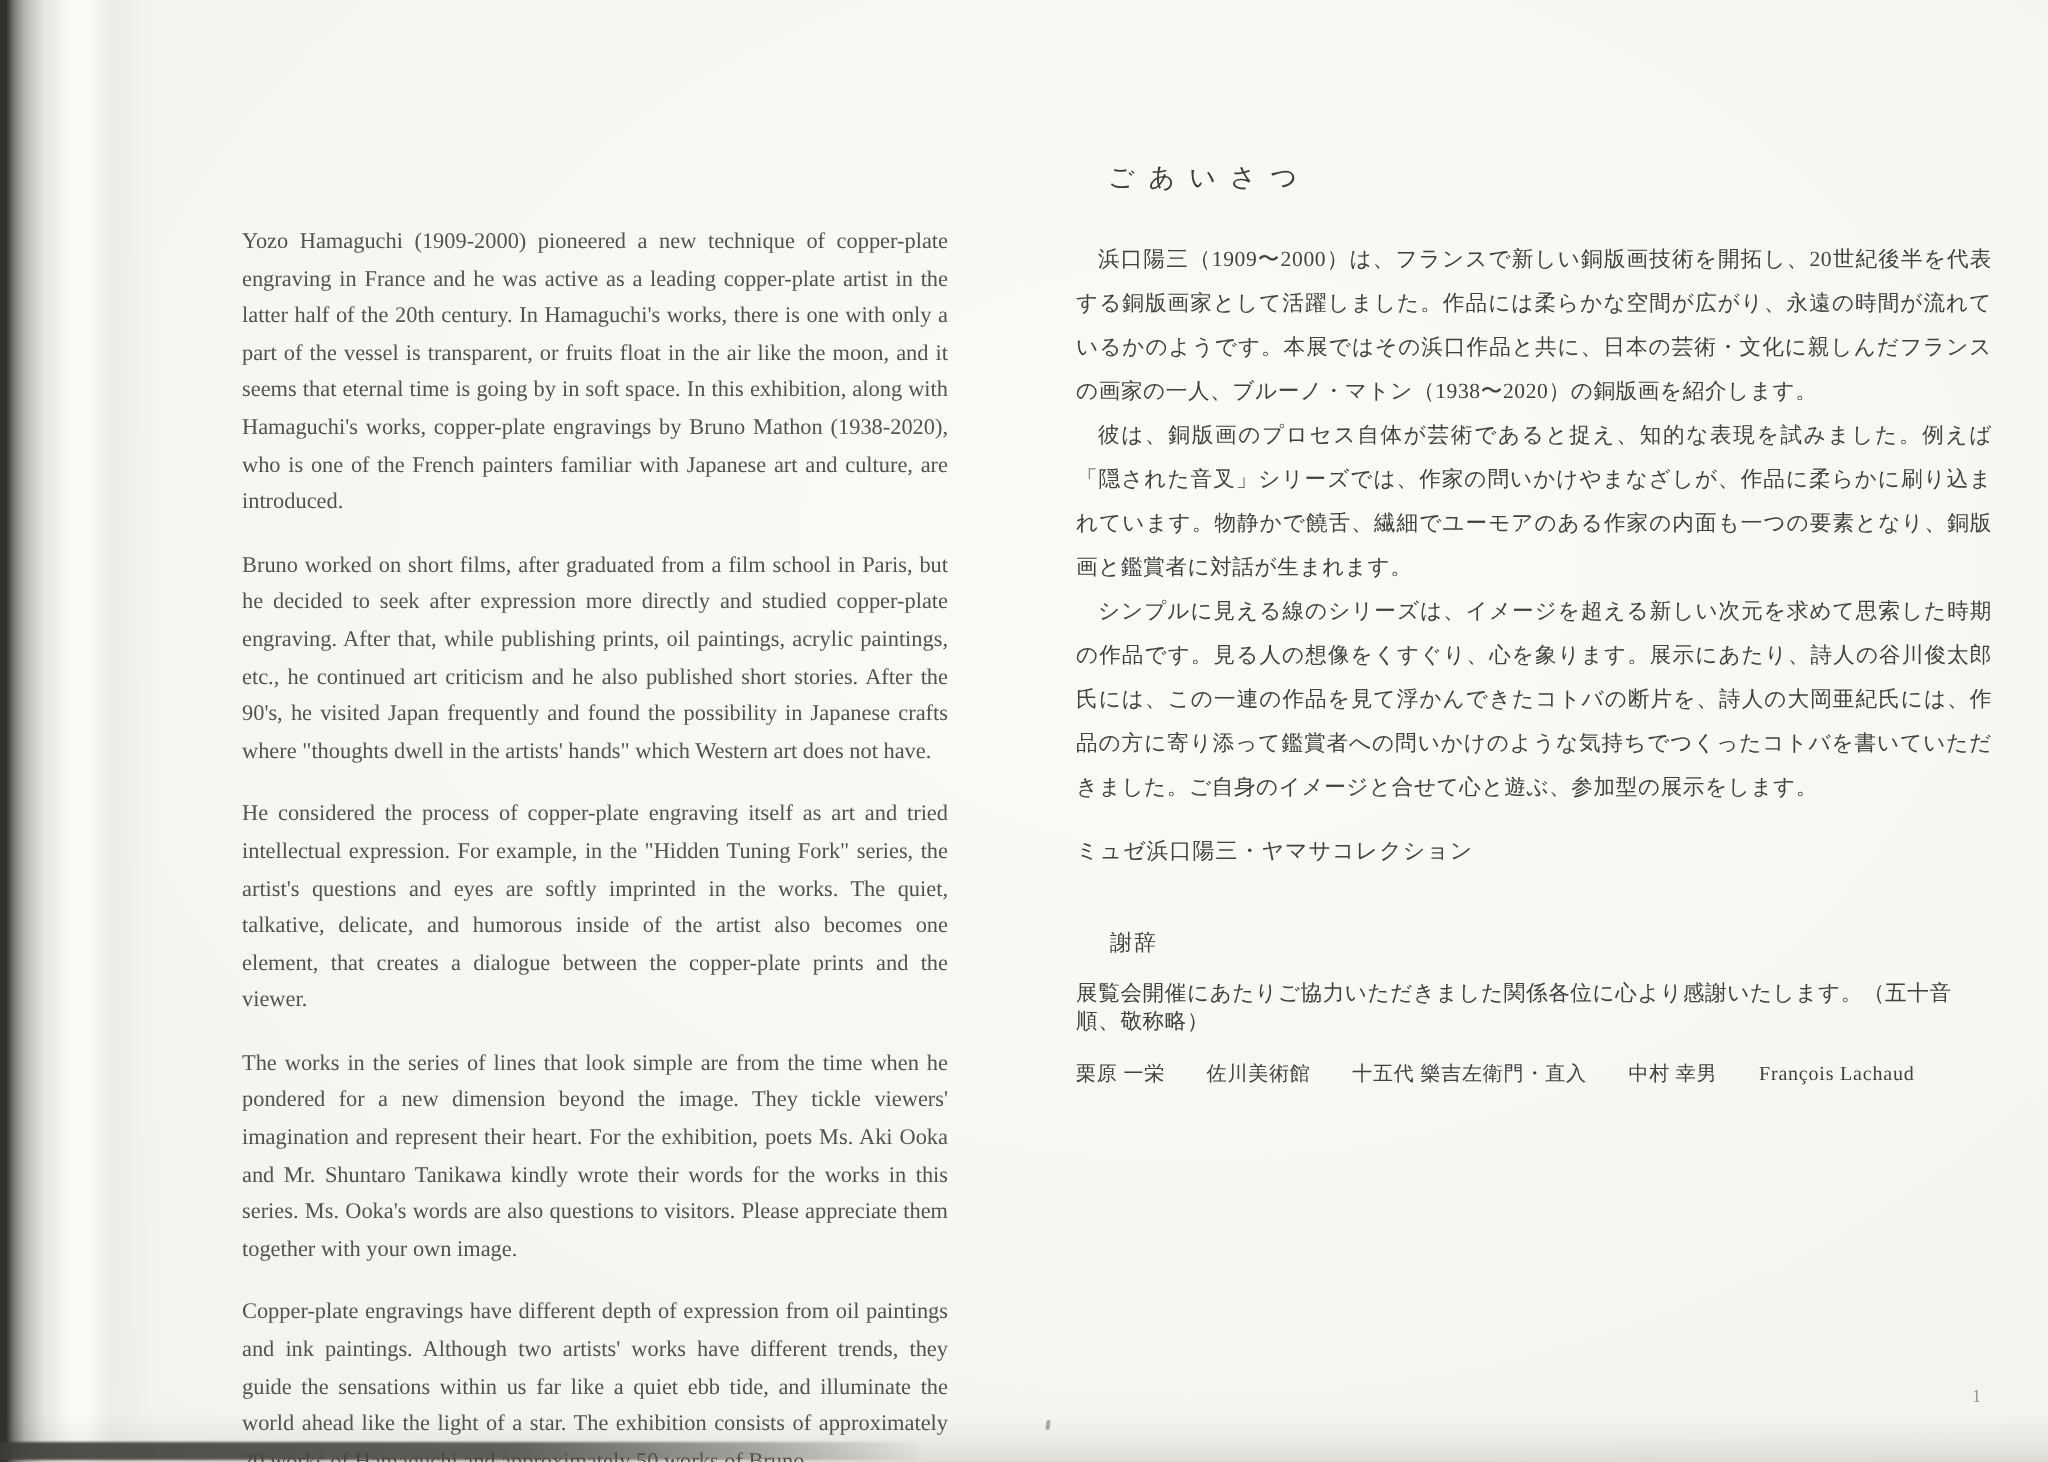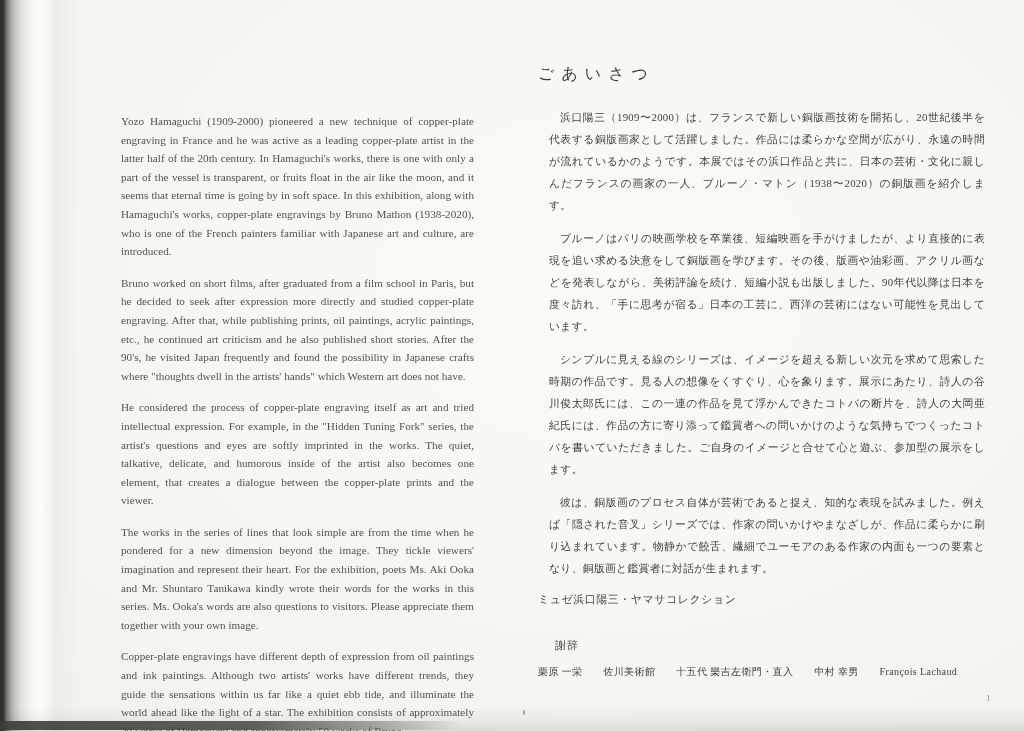--- a/index.html
+++ b/index.html
@@ -52,26 +52,26 @@
     text-align: justify;
   }
   .col-en p { margin: 0 4px 13px 0; }
 
   
   .col-jp {
     position: absolute; left: 538px; top: 64px; width: 458px;
     color: #434140;
   }
   .jp-title {
-    margin: 0; font-size: 16px; font-weight: normal;
+    margin: 16px; font-size: 13px; font-weight: normal;
     letter-spacing: 7px; color: #3f3d3a;
   }
   .jp-body { margin-top: 21px; }
   .jp-body p {
-    margin: 11px;
+    margin: 0;
     font-size: 10.8px; line-height: 22px;
     letter-spacing: 0.3px;
     text-align: justify;
     text-indent: 11px;
   }
   .sig-jp {
     margin-top: 13px;
     padding-right: 3px;
     font-size: 11px; letter-spacing: 0.5px;
     color: #45433f;
@@ -96,26 +96,26 @@
     <p>He considered the process of copper-plate engraving itself as art and tried intellectual expression.  For example, in the "Hidden Tuning Fork" series, the artist's questions and eyes are softly imprinted in the works.  The quiet, talkative, delicate, and humorous inside of the artist also becomes one element, that creates a dialogue between the copper-plate prints and the viewer.</p>
     <p>The works in the series of lines that look simple are from the time when he pondered for a new dimension beyond the image.  They tickle viewers' imagination and represent their heart.  For the exhibition, poets Ms. Aki Ooka and Mr. Shuntaro Tanikawa kindly wrote their words for the works in this series.  Ms. Ooka's words are also questions to visitors.  Please appreciate them together with your own image.</p>
     <p>Copper-plate engravings have different depth of expression from oil paintings and ink paintings.  Although two artists' works have different trends, they guide the sensations within us far like a quiet ebb tide, and illuminate the world ahead like the light of a star.  The exhibition consists of approximately 20 works of Hamaguchi and approximately 50 works of Bruno.</p>
 
   </div>
 
   <div class="col-jp">
     <h2 class="jp-title">ごあいさつ</h2>
     <div class="jp-body">
       <p>浜口陽三（1909〜2000）は、フランスで新しい銅版画技術を開拓し、20世紀後半を代表する銅版画家として活躍しました。作品には柔らかな空間が広がり、永遠の時間が流れているかのようです。本展ではその浜口作品と共に、日本の芸術・文化に親しんだフランスの画家の一人、ブルーノ・マトン（1938〜2020）の銅版画を紹介します。</p>
-      <p>ブルーノはパリの映画学校を卒業後、短編映画を手がけましたが、より直接的に表現を追い求める決意をして銅版画を学びます。その後、版画や油彩画、アクリル画などを発表しながら、美術評論を続け、短編小説も出版しました。90年代以降は日本を度々訪れ、「手に思考が宿る」日本の工芸に、西洋の芸術にはない可能性を見出しています。</p>
+      <p>彼は、銅版画のプロセス自体が芸術であると捉え、知的な表現を試みました。例えば「隠された音叉」シリーズでは、作家の問いかけやまなざしが、作品に柔らかに刷り込まれています。物静かで饒舌、繊細でユーモアのある作家の内面も一つの要素となり、銅版画と鑑賞者に対話が生まれます。</p>
       <p>シンプルに見える線のシリーズは、イメージを超える新しい次元を求めて思索した時期の作品です。見る人の想像をくすぐり、心を象ります。展示にあたり、詩人の谷川俊太郎氏には、この一連の作品を見て浮かんできたコトバの断片を、詩人の大岡亜紀氏には、作品の方に寄り添って鑑賞者への問いかけのような気持ちでつくったコトバを書いていただきました。ご自身のイメージと合せて心と遊ぶ、参加型の展示をします。</p>
-      <p>彼は、銅版画のプロセス自体が芸術であると捉え、知的な表現を試みました。例えば「隠された音叉」シリーズでは、作家の問いかけやまなざしが、作品に柔らかに刷り込まれています。物静かで饒舌、繊細でユーモアのある作家の内面も一つの要素となり、銅版画と鑑賞者に対話が生まれます。</p>
     </div>
     <div class="sig-jp">ミュゼ浜口陽三・ヤマサコレクション</div>
     <div class="ack-heading">謝辞</div>
+    <p class="ack-body">展覧会開催にあたりご協力いただきました関係各位に心より感謝いたします。（五十音順、敬称略）</p>
     <p class="ack-names">栗原 一栄　　佐川美術館　　十五代 樂吉左衛門・直入　　中村 幸男　　François Lachaud</p>
   </div>
 
   <div class="page-number">1</div>
 
   <div class="edge-left"></div>
   <div class="bottom-vignette"></div>
   <div class="bottom-bar"></div>
   <div class="scan-speck"></div>
 

